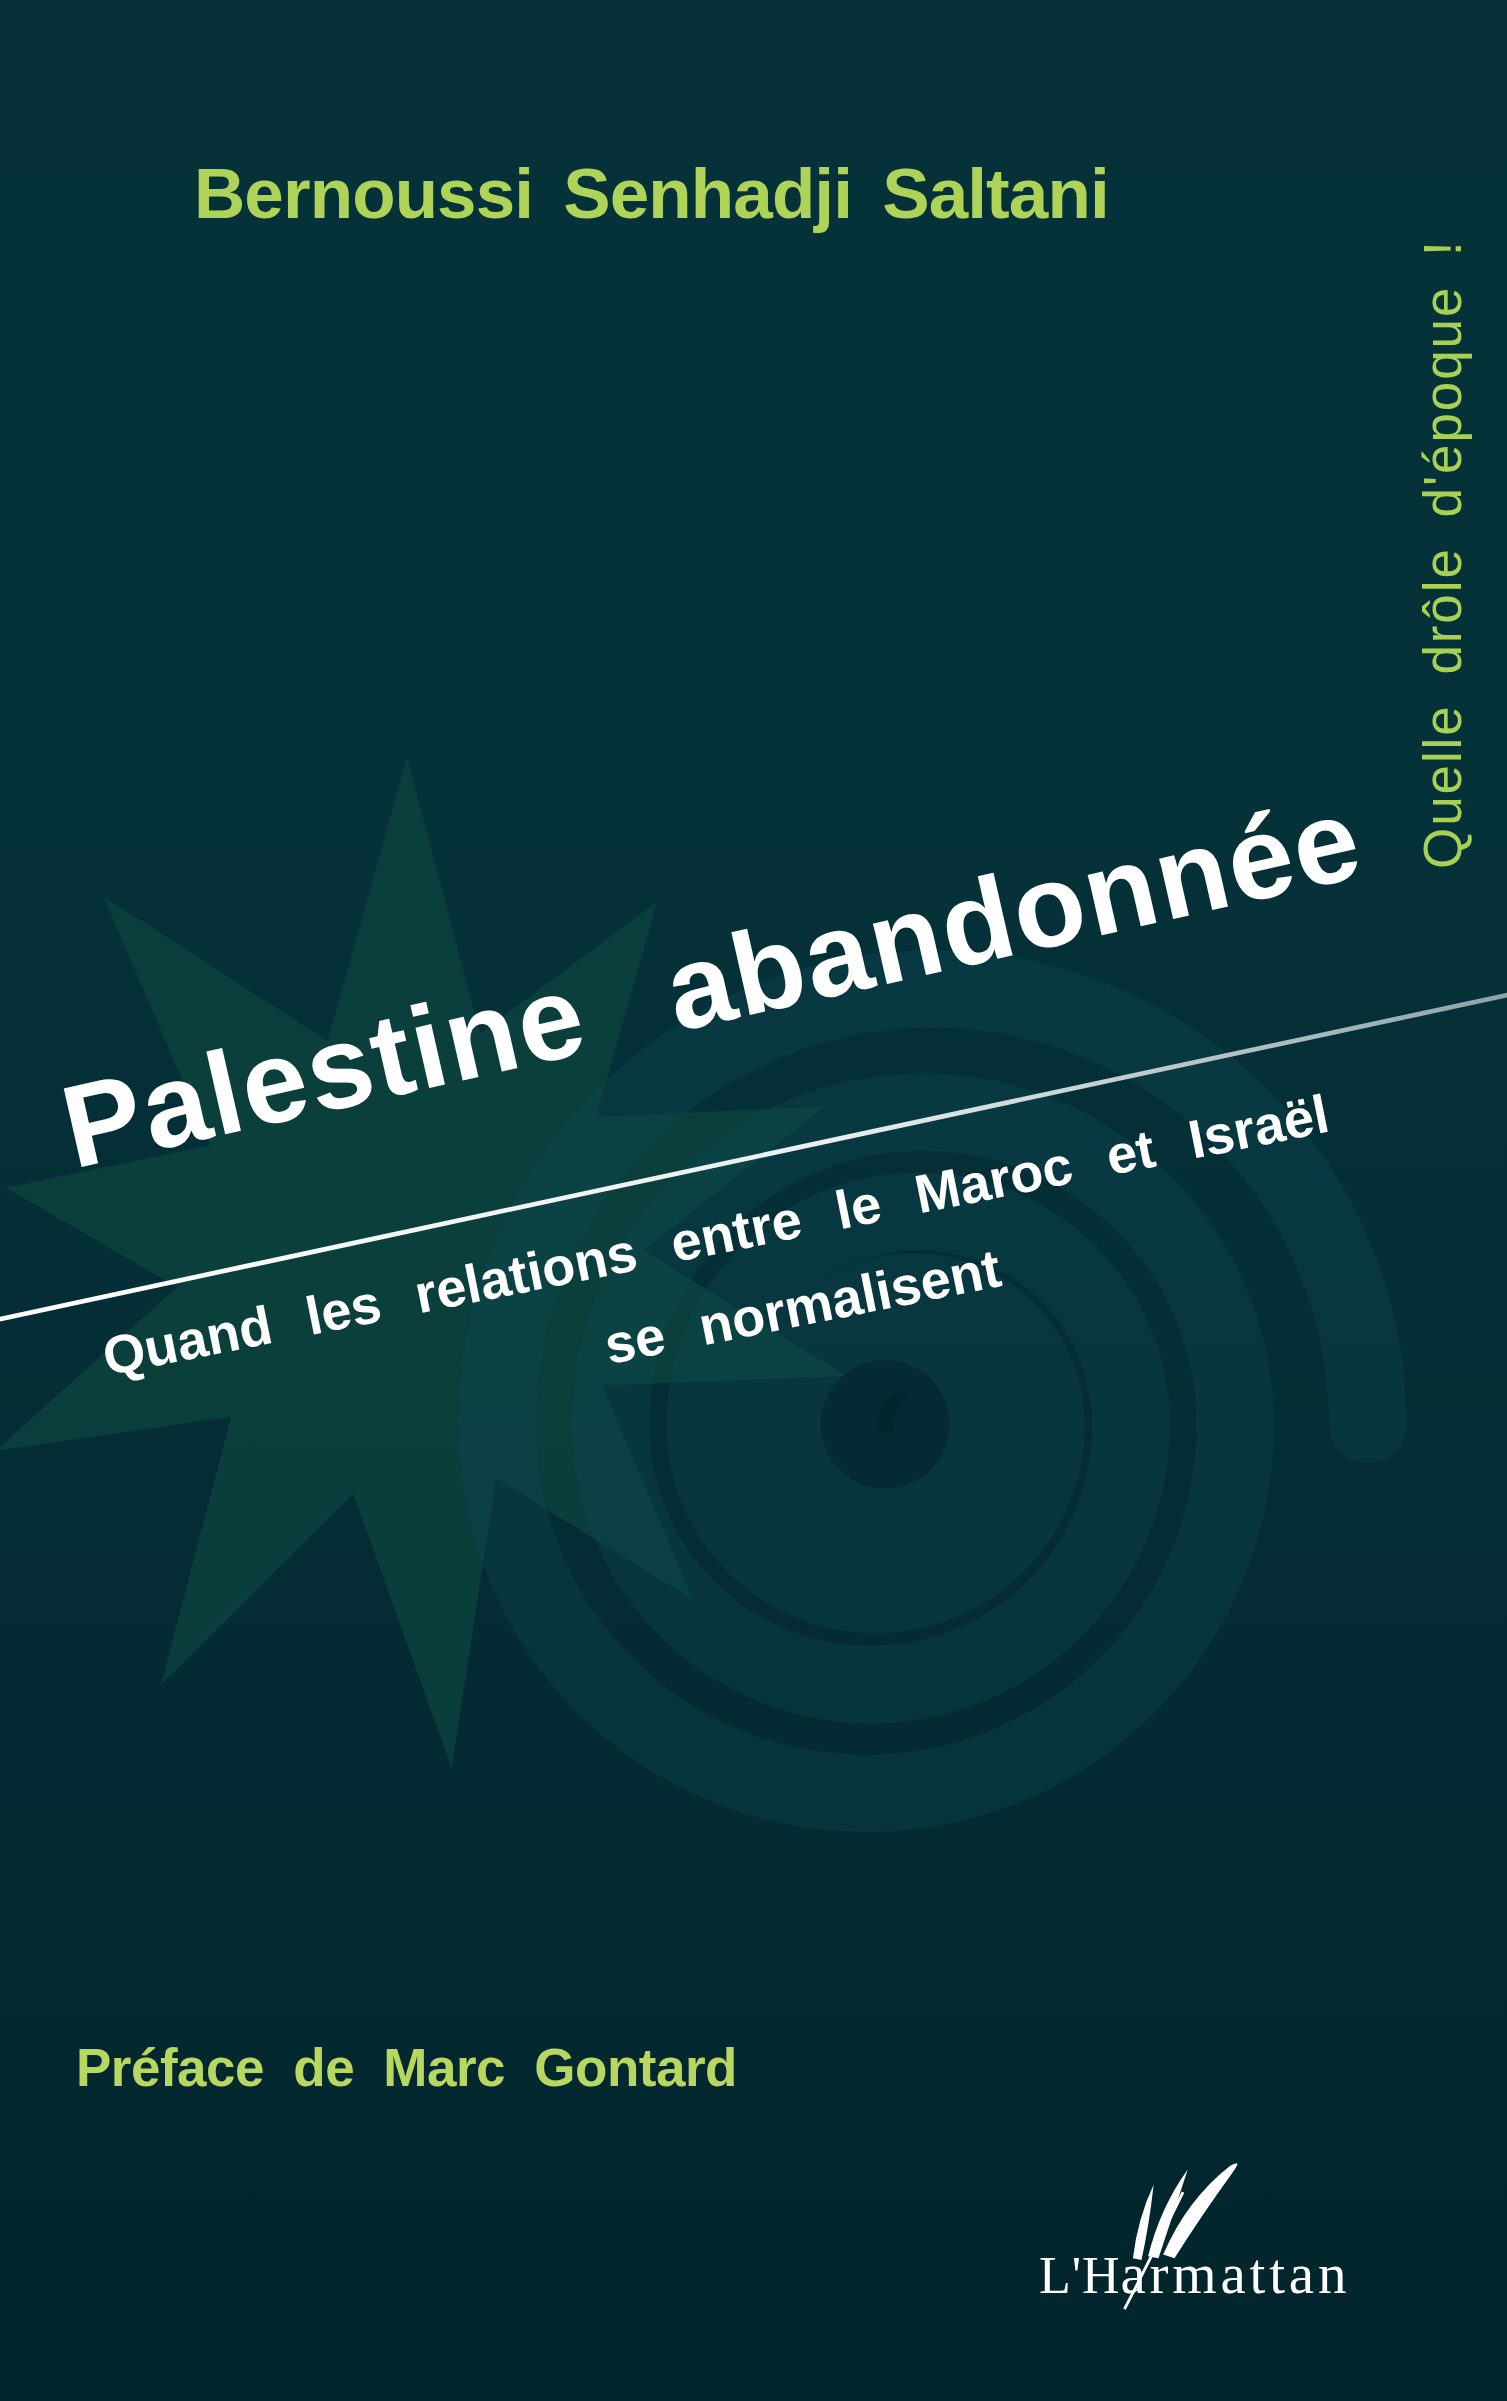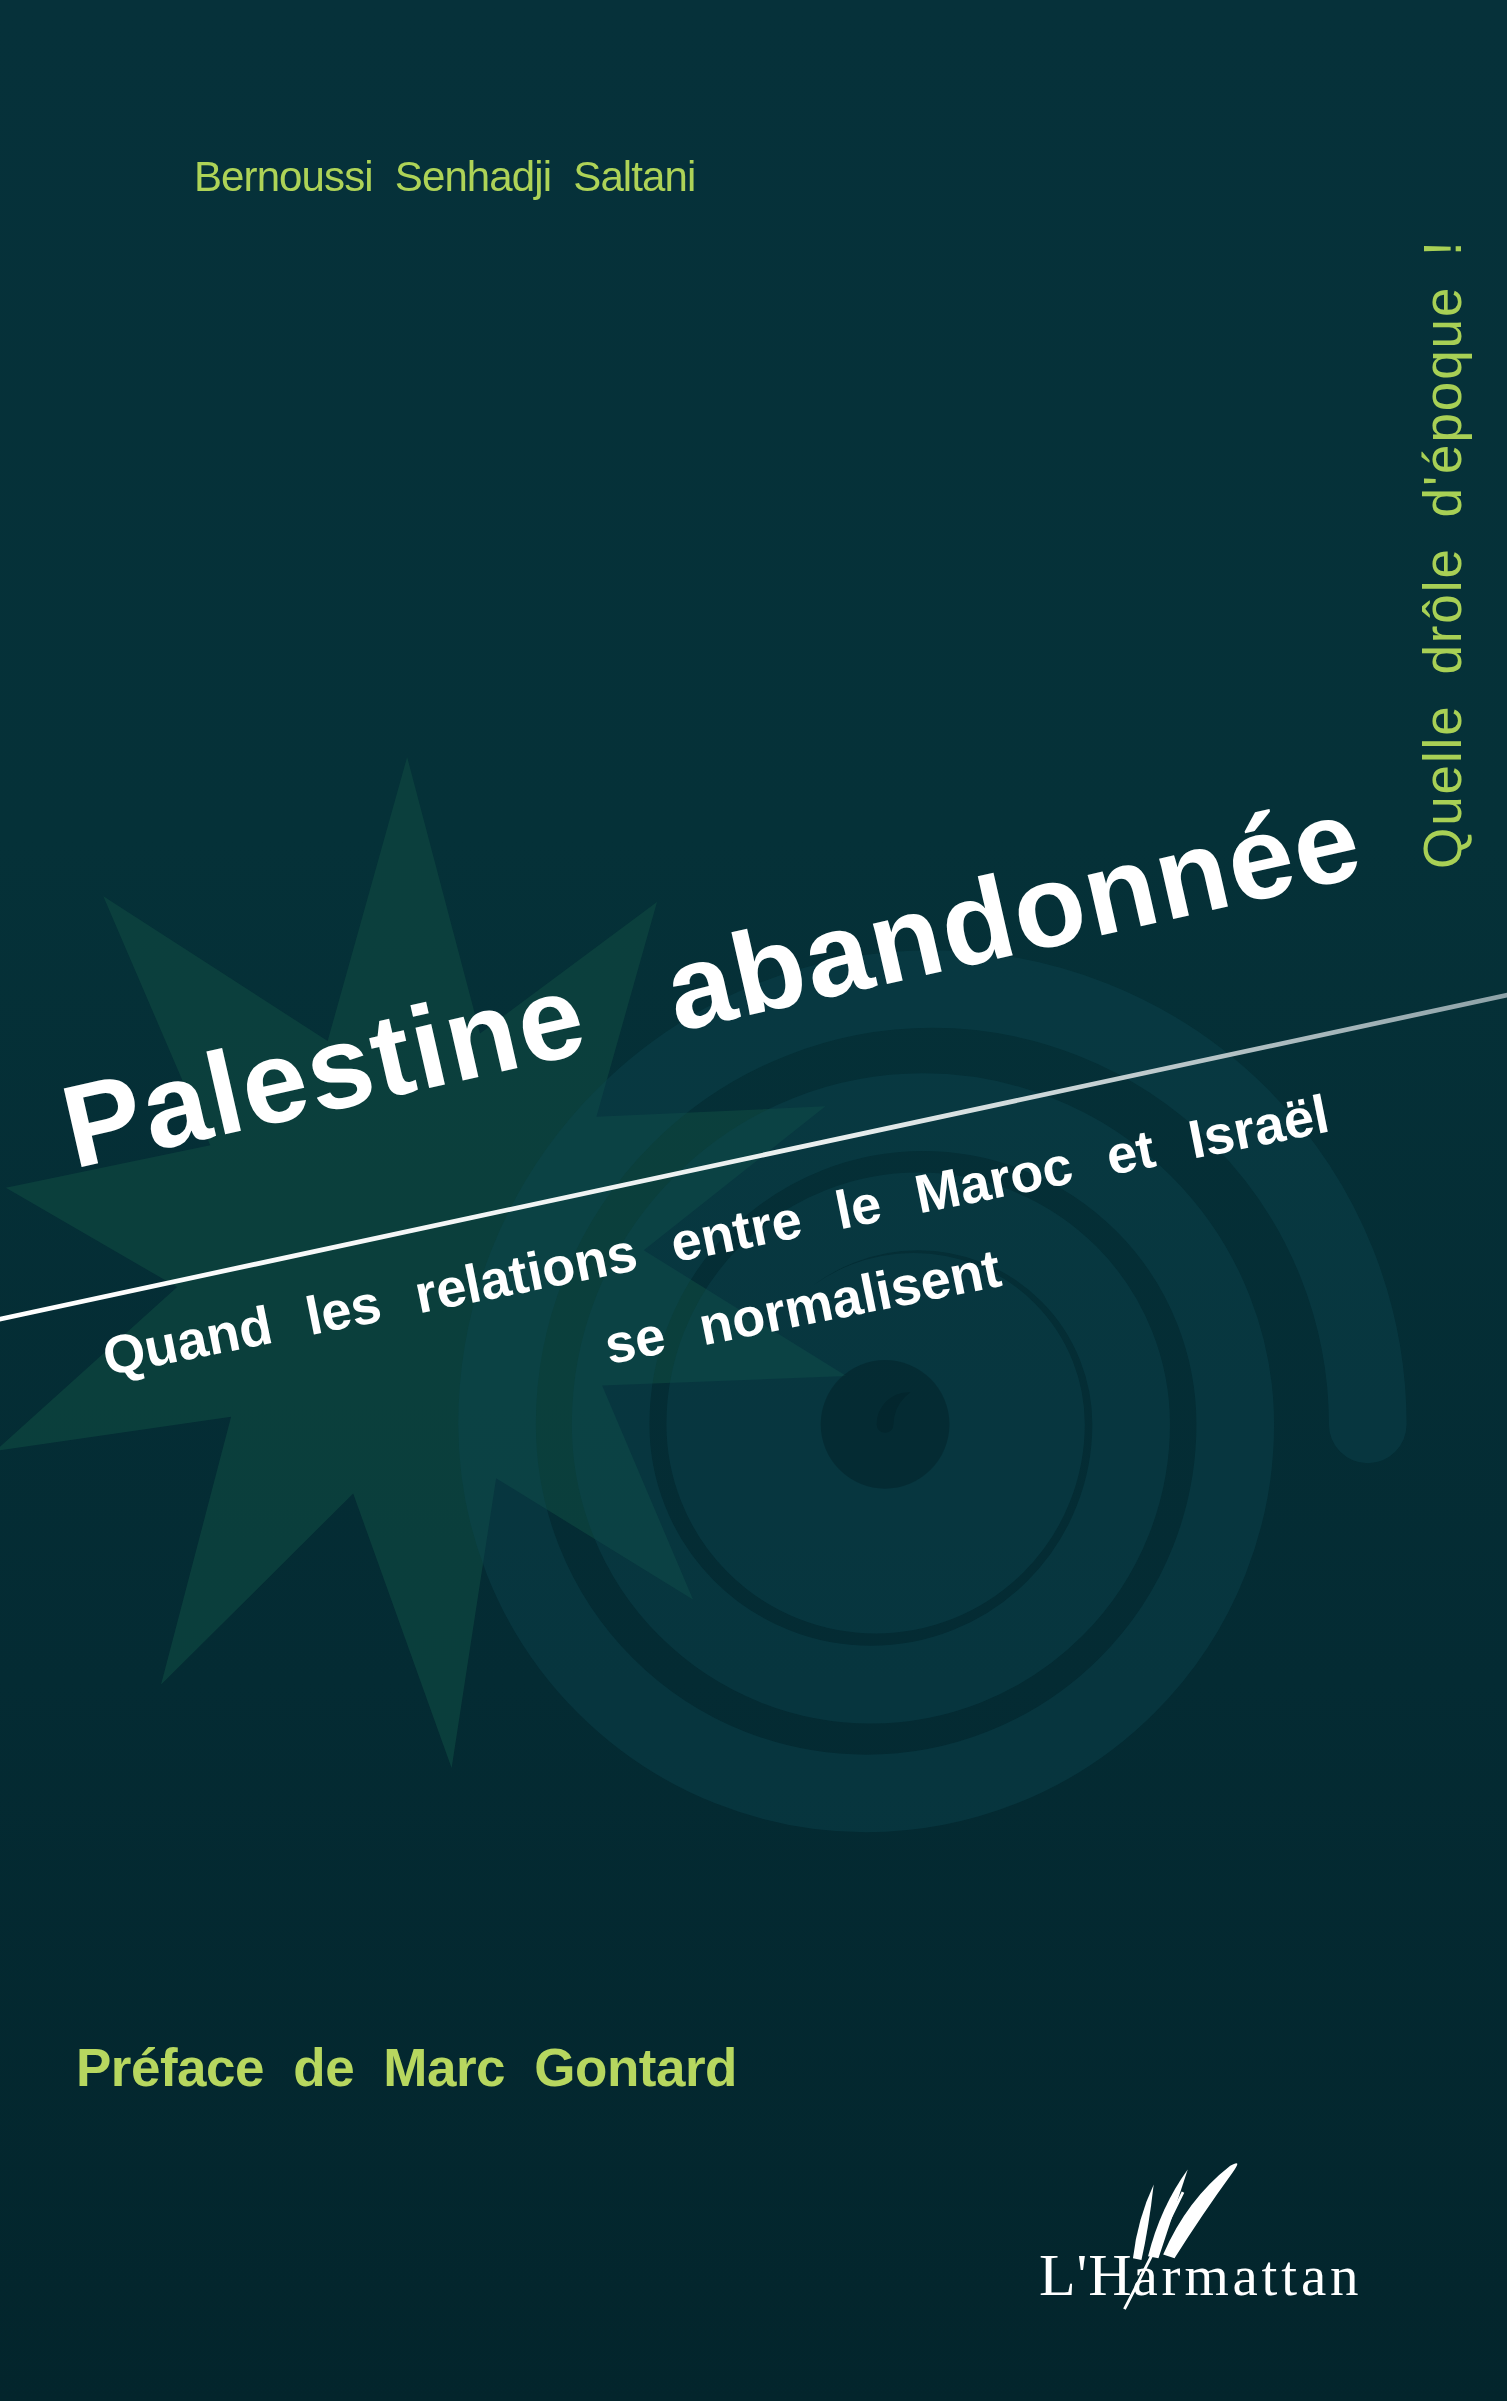--- a/index.html
+++ b/index.html
@@ -17,22 +17,22 @@
     width: 1508px; height: 2402px;
   }
   .decor-svg { z-index: 1; }
   .line-svg  { z-index: 2; }
 
   .author {
     position: absolute;
     z-index: 3;
     left: 194px;
     top: 153px;
-    font-size: 42px;
-    font-weight: normal;
+    font-size: 71px;
+    font-weight: bold;
     letter-spacing: -0.9px;
     word-spacing: 11.4px;
     color: #aed357;
     white-space: nowrap;
     text-align: center;
   }
 
   .series-vertical {
     position: absolute;
     z-index: 3;
@@ -111,21 +111,21 @@
     width: 407px; height: 170px;
   }
   .publisher-text {
     position: absolute;
     left: 0;
     top: 81px;
     font-family: "Liberation Serif", serif;
     white-space: nowrap;
     color: #ffffff;
   }
-  .publisher-text .lh-big   { font-size: 60px; letter-spacing: 0.9px; }
+  .publisher-text .lh-big   { font-size: 52px; letter-spacing: 0.9px; }
   .publisher-text .lh-small { font-size: 57px; letter-spacing: 3.8px; }
 </style>
 </head>
 <body>
 
 <div class="cover">
 
   <svg class="decor-svg" viewBox="0 0 1593 2538" aria-hidden="true">
     <polygon points="872,1169 630,1180 694,953 507,1092 430,800 346,1100 109,947 222,1210 6,1255 187,1360 -5,1533 244,1497 170,1780 373,1578 477,1868 524,1562 732,1690 636,1464 894,1454 680,1321" fill="#0c443e" fill-opacity="0.8"></polygon>
     <path d="M 985 1505

